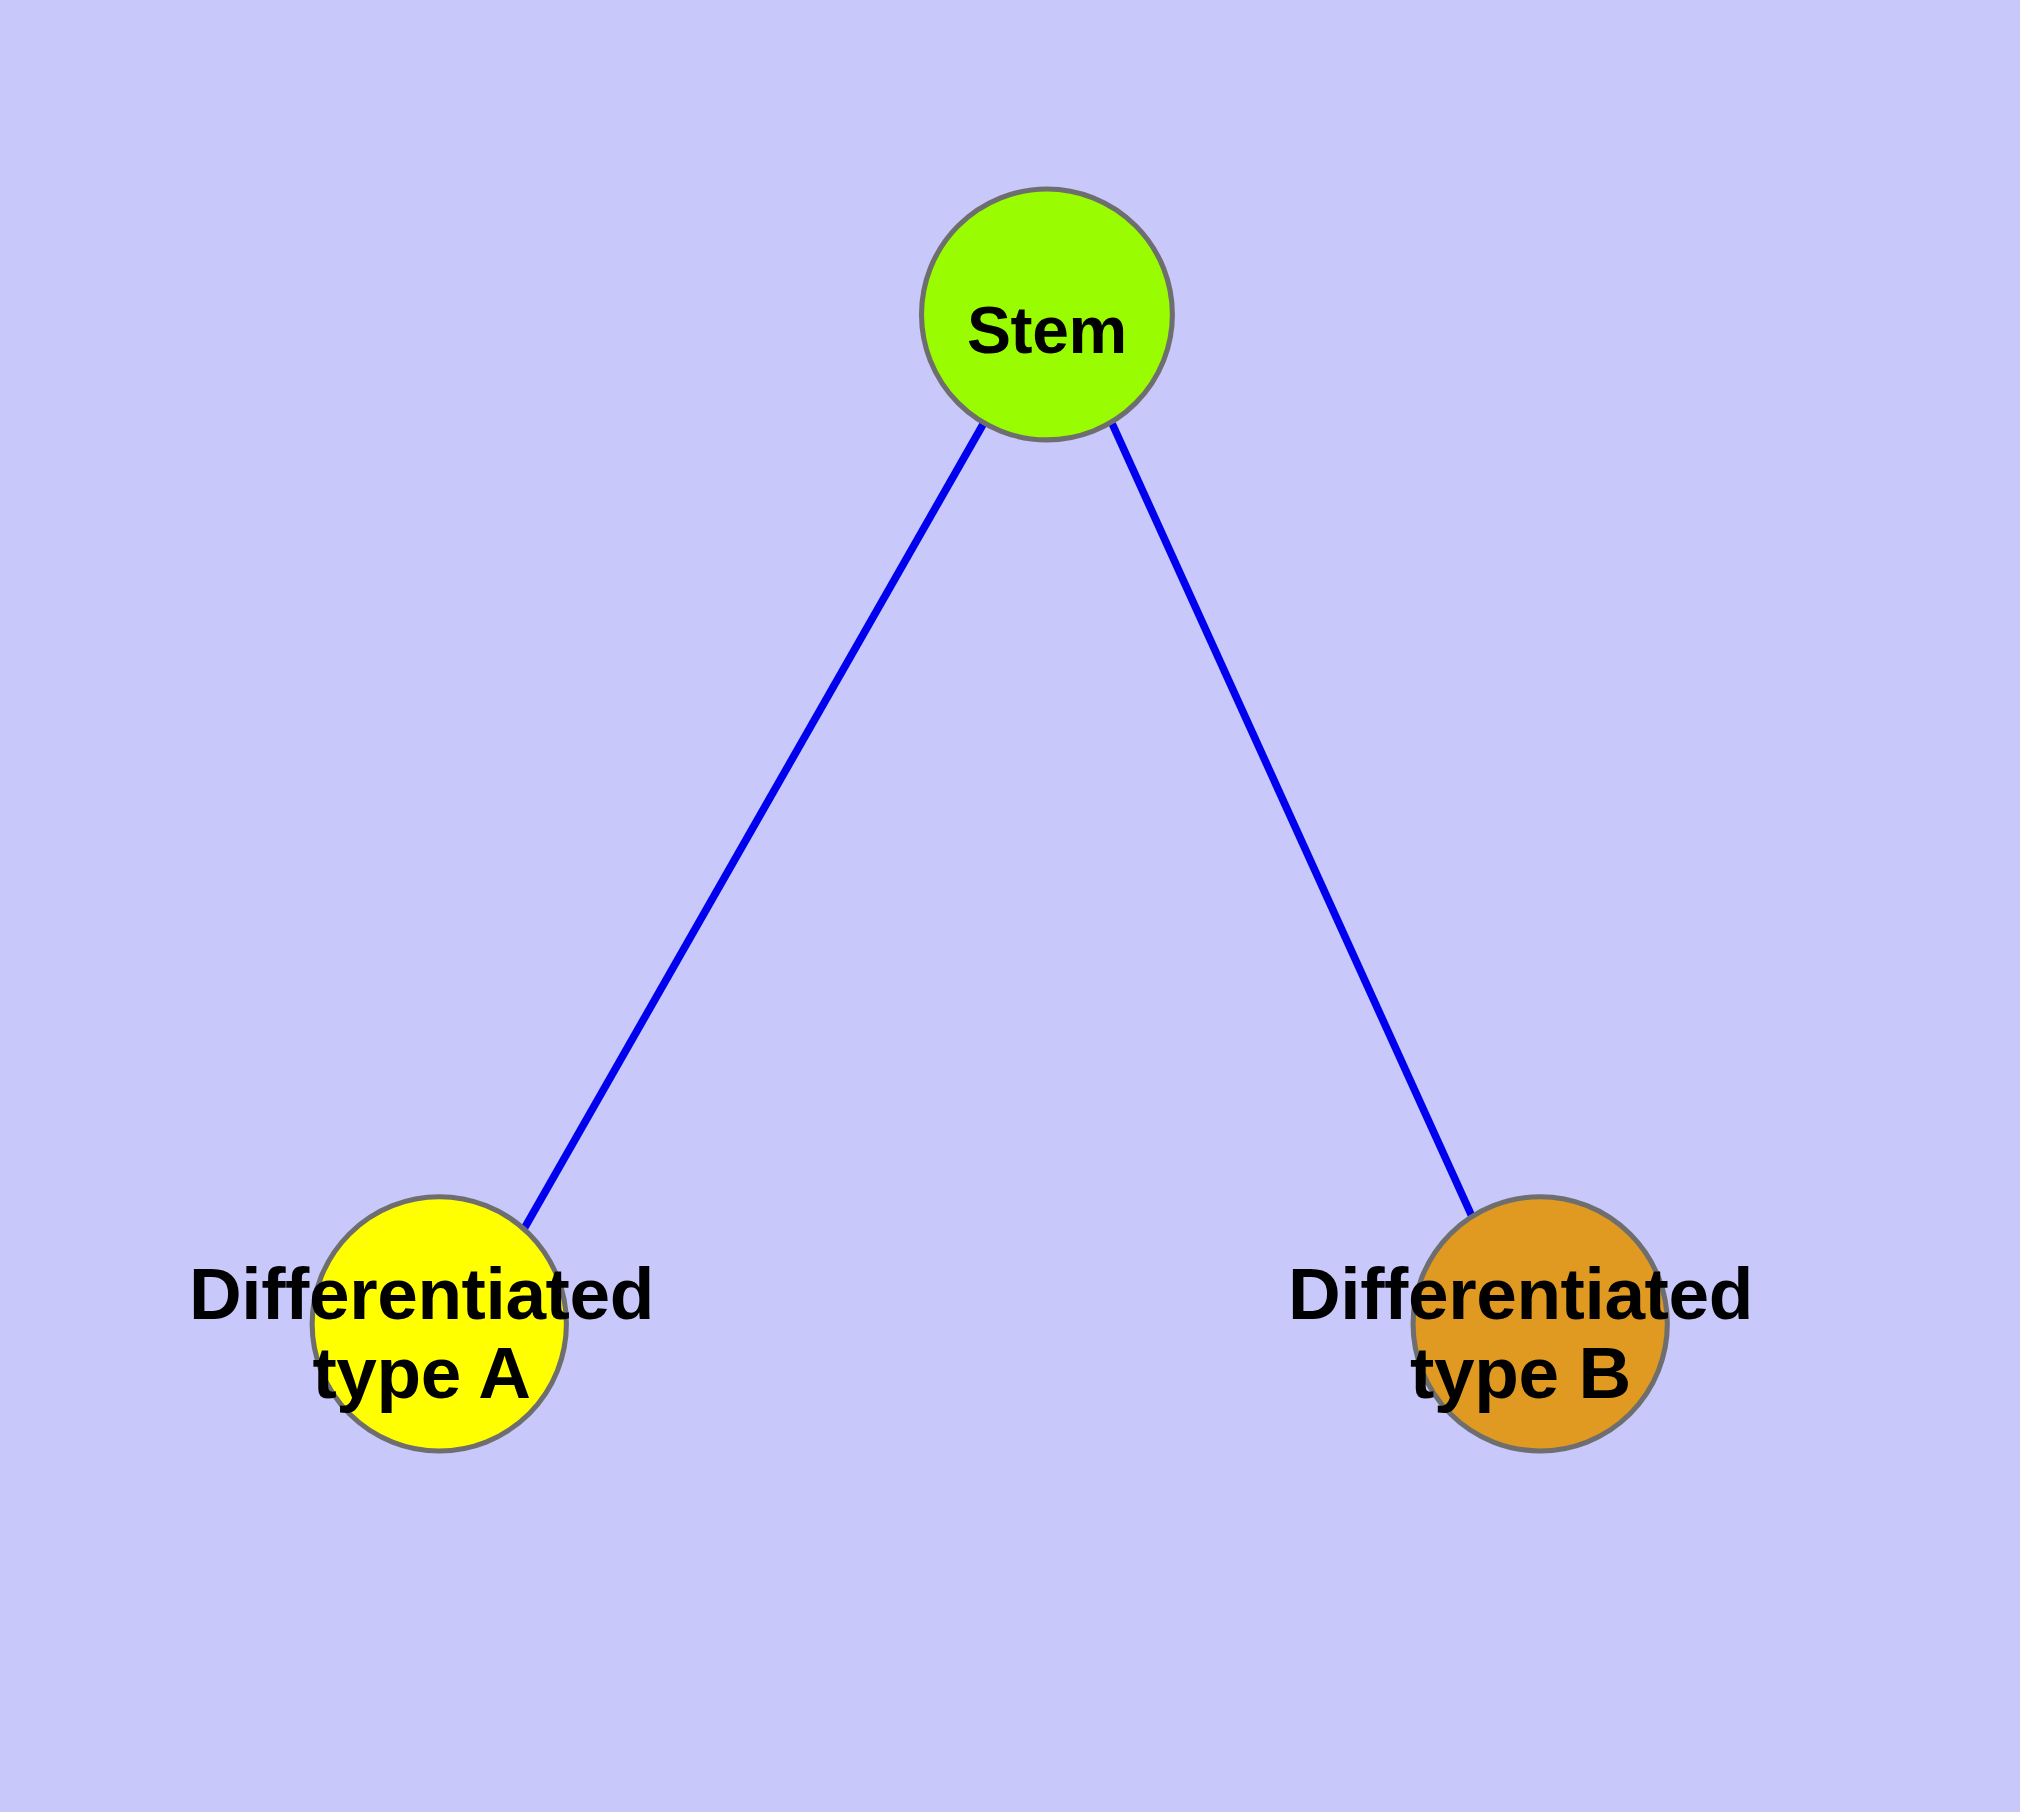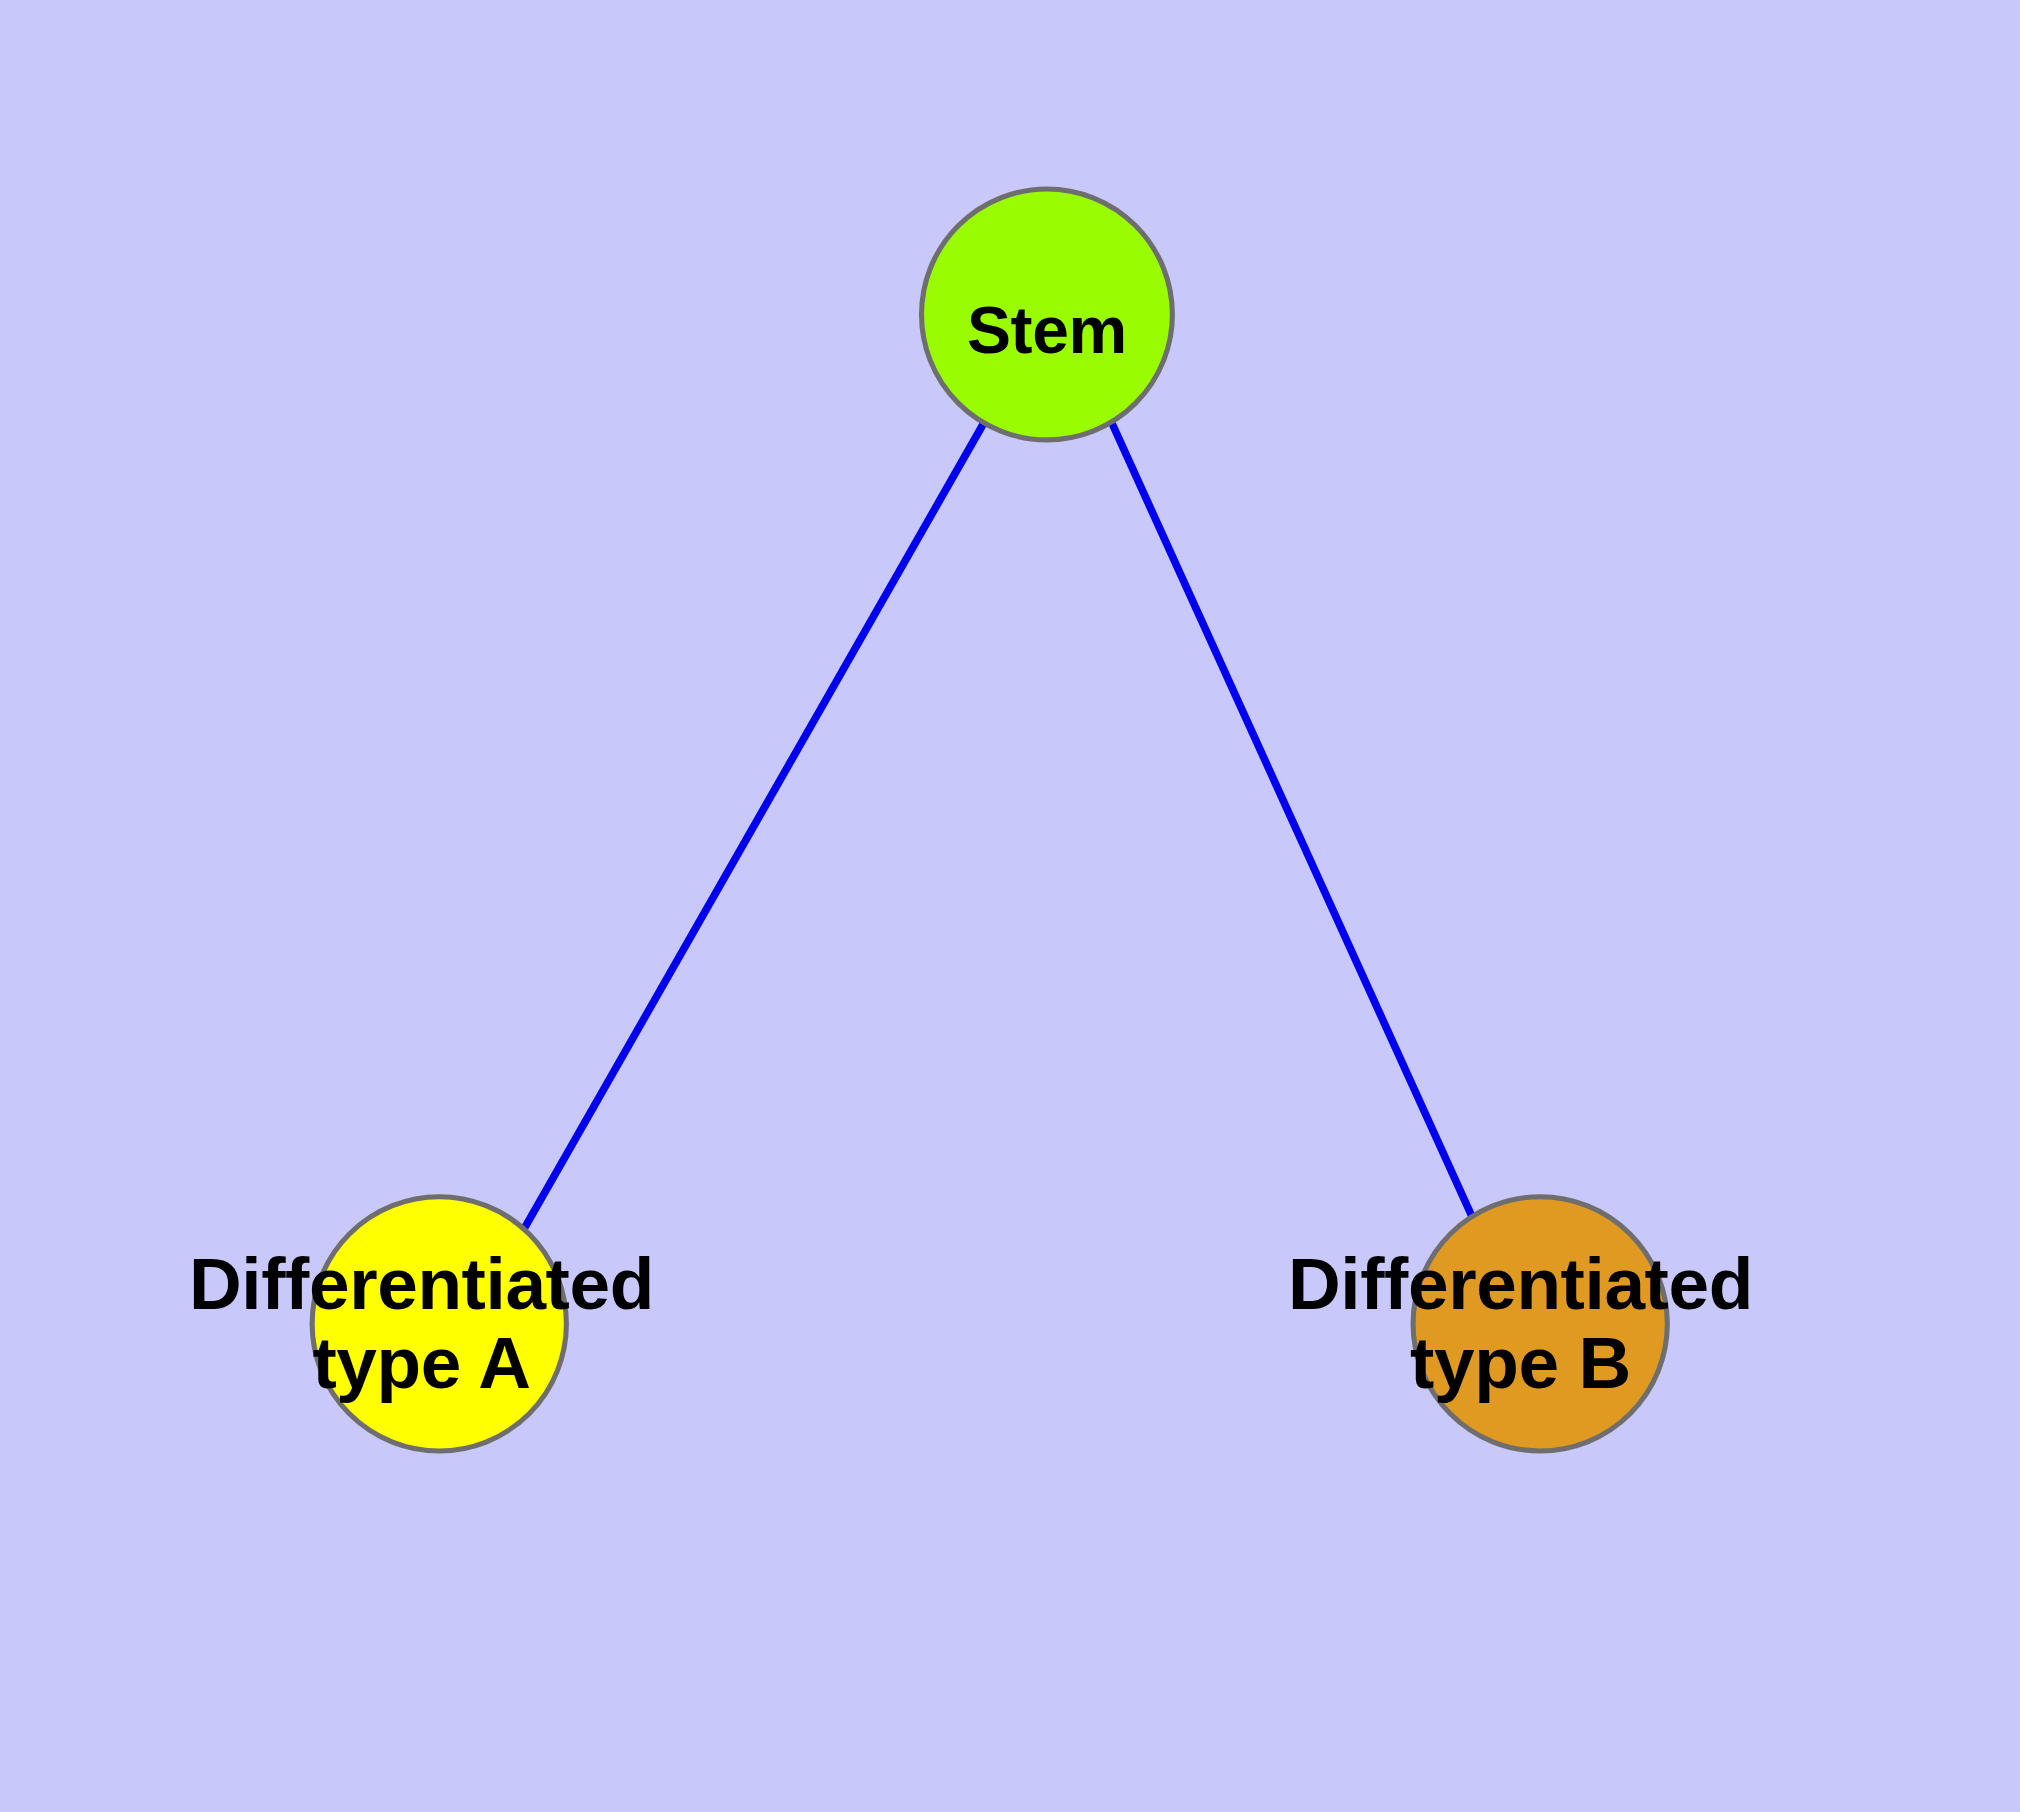--- a/index.html
+++ b/index.html
@@ -30,20 +30,21 @@
     line-height: 1.08;
     white-space: pre;
     pointer-events: none;
     letter-spacing: -0.4px;
   }
   .label-stem {
     font-size: 66px;
   }
   .label-leaf {
     font-size: 73px;
+    margin-top: 10px;
   }
 </style>
 </head>
 <body>
 
 <div id="canvas">
 
   <svg id="graph-svg" viewBox="0 0 2384 2138">
     <g id="edges-layer">
         <line x1="1160" y1="500" x2="618" y2="1450" stroke="#0000ee" stroke-width="9" stroke-linecap="butt"></line>

